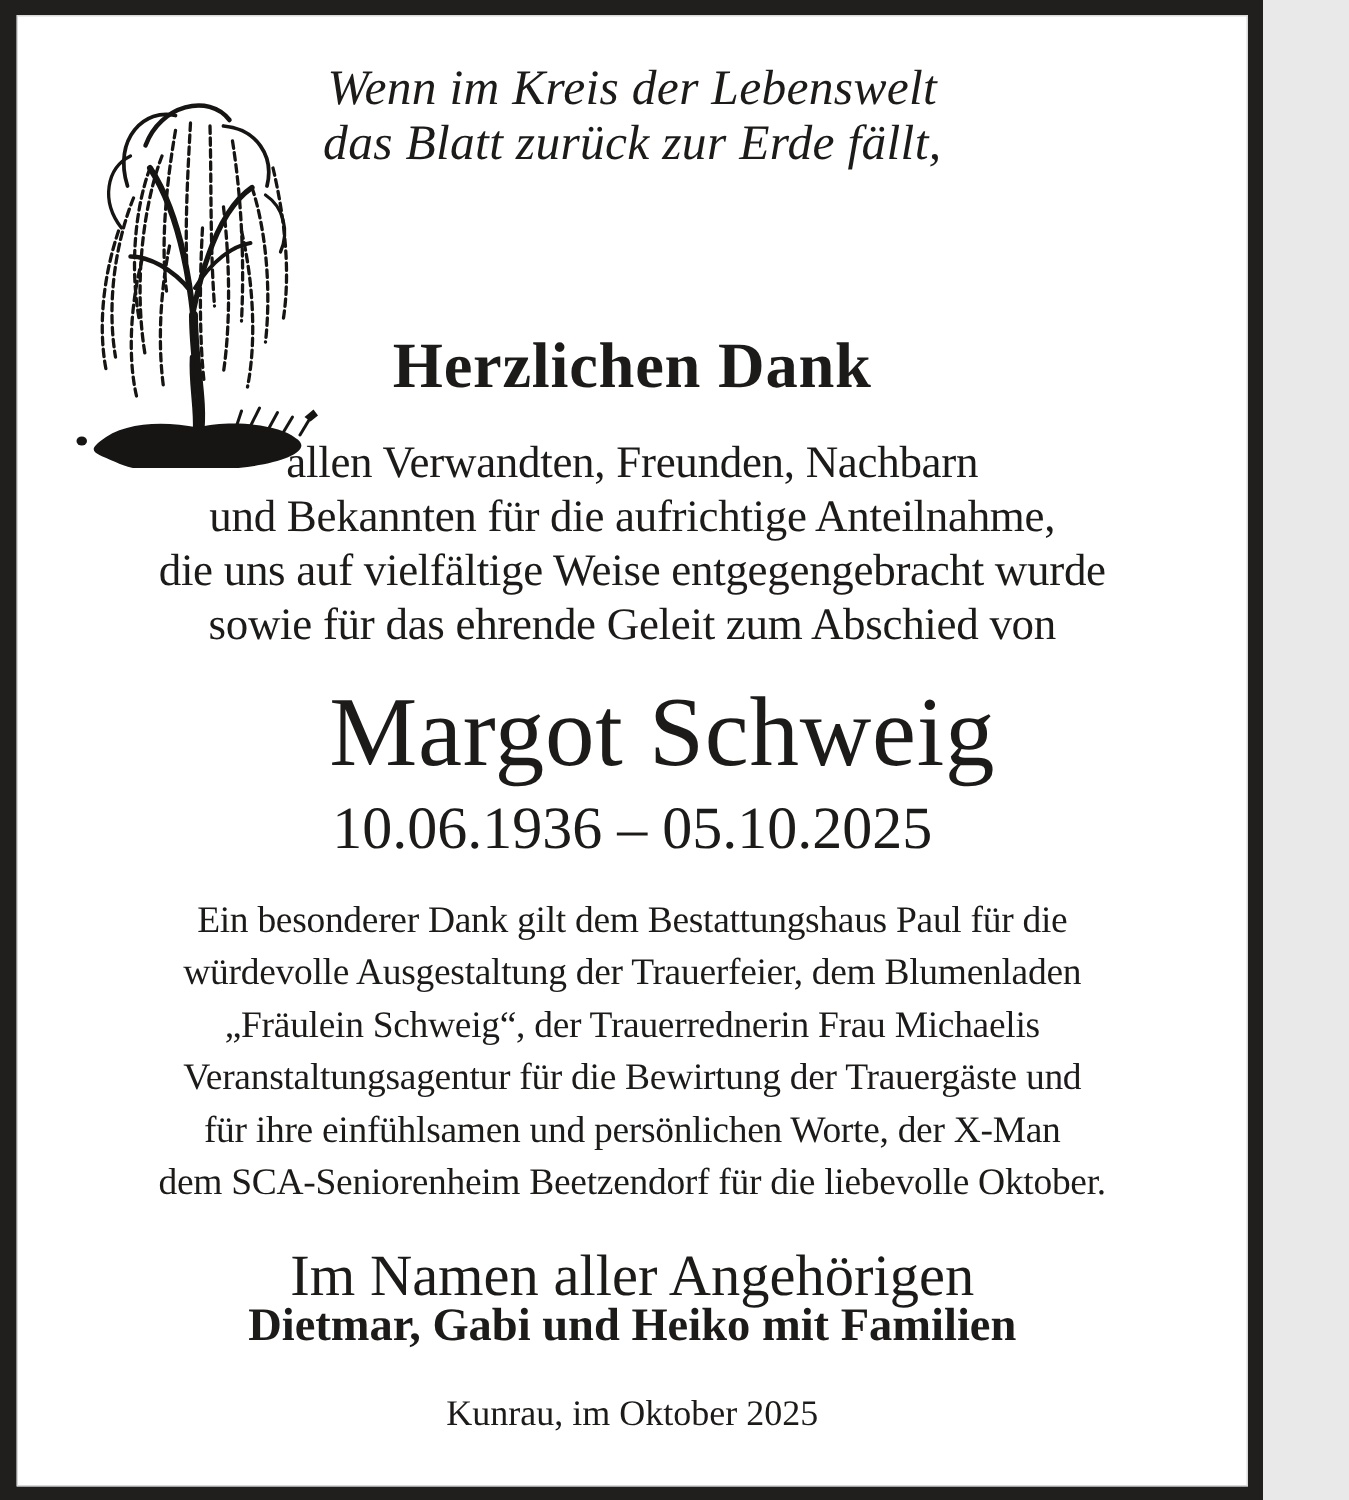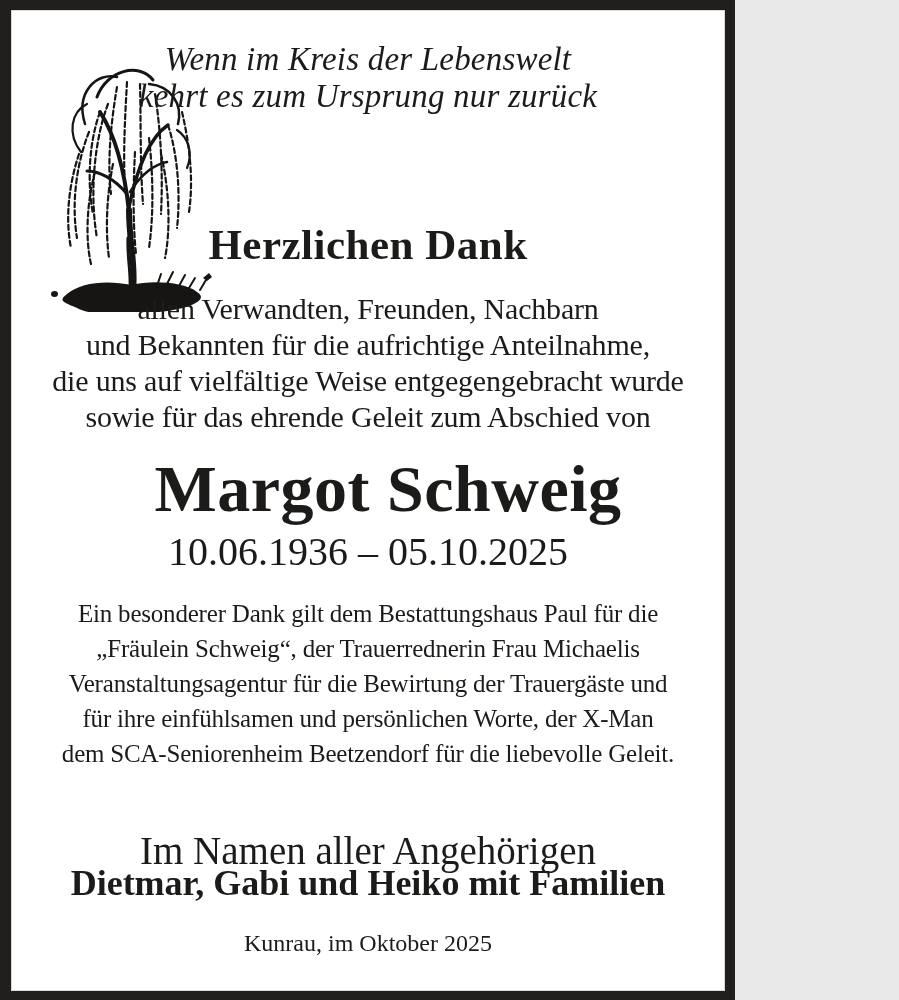--- a/index.html
+++ b/index.html
@@ -2,21 +2,21 @@
 <html lang="de"><head>
 <meta charset="utf-8">
 <style>
   html, body {
     margin: 0;
     padding: 0;
     background: #e9e9e9;
   }
   .page {
     position: relative;
-    width: 735px;
+    width: 842px;
     height: 1000px;
     box-sizing: border-box;
     background: #ffffff;
     border: 10px solid #211e1e;
     border-left-width: 11px;
     border-bottom-width: 9px;
     overflow: hidden;
     font-family: "Liberation Serif", "DejaVu Serif", serif;
     color: #1d1b19;
   }
@@ -48,21 +48,21 @@
     letter-spacing: 0.5px;
   }
   .intro {
     top: 281px;
     font-size: 30px;
     line-height: 36px;
     letter-spacing: -0.2px;
   }
   .deceased-name {
     top: 444px;
-    font-weight: 700;
+    font-weight: 400;
     font-size: 66px;
     line-height: 70px;
     letter-spacing: 0.5px;
     padding-left: 40px;
   }
   .deceased-dates {
     top: 524px;
     font-size: 40px;
     line-height: 36px;
   }
@@ -73,21 +73,21 @@
     letter-spacing: -0.2px;
   }
   .closing-inname {
     top: 824px;
     font-size: 39px;
     line-height: 34px;
   }
   .closing-family {
     top: 856px;
     font-weight: 700;
-    font-size: 36px;
+    font-size: 31px;
     line-height: 34px;
   }
   .closing-place {
     top: 916px;
     font-size: 24px;
     line-height: 34px;
   }
   .tree {
     position: absolute;
     left: 26px;
@@ -146,39 +146,40 @@
       </g>
     </g>
 
     <path fill="#171513" d="M30,252 C44,240 70,238 95,243 C114,238 148,240 160,250 C173,258 152,267 122,270 C92,276 56,274 40,266 C26,260 21,259 30,252 Z"></path>
     <path fill="#171513" d="M14,252 a3.5,3 0 1 0 7,0 a3.5,3 0 1 0 -7,0"></path>
     <path fill="#171513" d="M166,236 l6,-5 l3,4 l-5,4 Z"></path>
   </svg>
 
   <div class="block poem">
     <div class="line">Wenn im Kreis der Lebenswelt</div>
-    <div class="line">kehrt es zum Ursprung nur zurück</div>
+    <div class="line">das Blatt zurück zur Erde fällt,</div>
   </div>
 
   <div class="block intro">
     <div class="line">allen Verwandten, Freunden, Nachbarn</div>
     <div class="line">und Bekannten für die aufrichtige Anteilnahme,</div>
     <div class="line">die uns auf vielfältige Weise entgegengebracht wurde</div>
     <div class="line">sowie für das ehrende Geleit zum Abschied von</div>
   </div>
 
   <div class="block heading">Herzlichen Dank</div>
 
   <div class="block deceased-name">Margot Schweig</div>
   <div class="block deceased-dates">10.06.1936 – 05.10.2025</div>
 
   <div class="block thanks">
     <div class="line">Ein besonderer Dank gilt dem Bestattungshaus Paul für die</div>
+    <div class="line">würdevolle Ausgestaltung der Trauerfeier, dem Blumenladen</div>
     <div class="line">„Fräulein Schweig“, der Trauerrednerin Frau Michaelis</div>
     <div class="line">Veranstaltungsagentur für die Bewirtung der Trauergäste und</div>
     <div class="line">für ihre einfühlsamen und persönlichen Worte, der X-Man</div>
-    <div class="line">dem SCA-Seniorenheim Beetzendorf für die liebevolle Geleit.</div>
+    <div class="line">dem SCA-Seniorenheim Beetzendorf für die liebevolle Oktober.</div>
   </div>
 
   <div class="block closing-inname">Im Namen aller Angehörigen</div>
   <div class="block closing-family">Dietmar, Gabi und Heiko mit Familien</div>
   <div class="block closing-place">Kunrau, im Oktober 2025</div>
 </div>
 
 </body></html>

